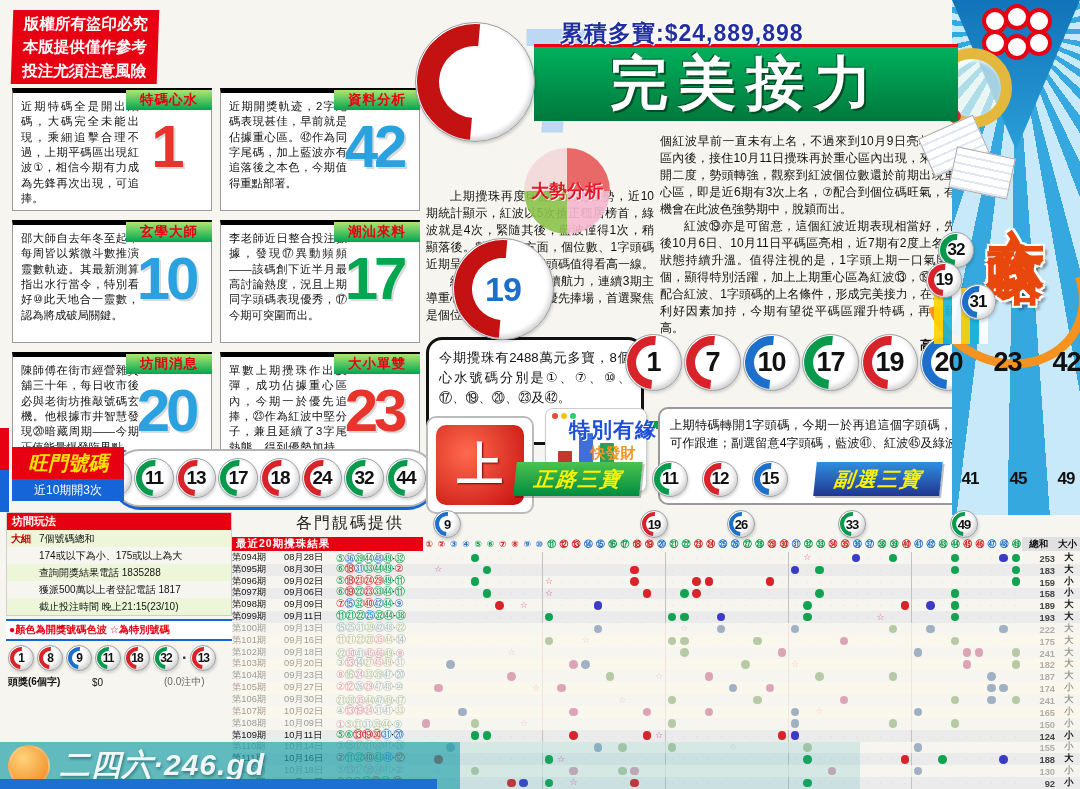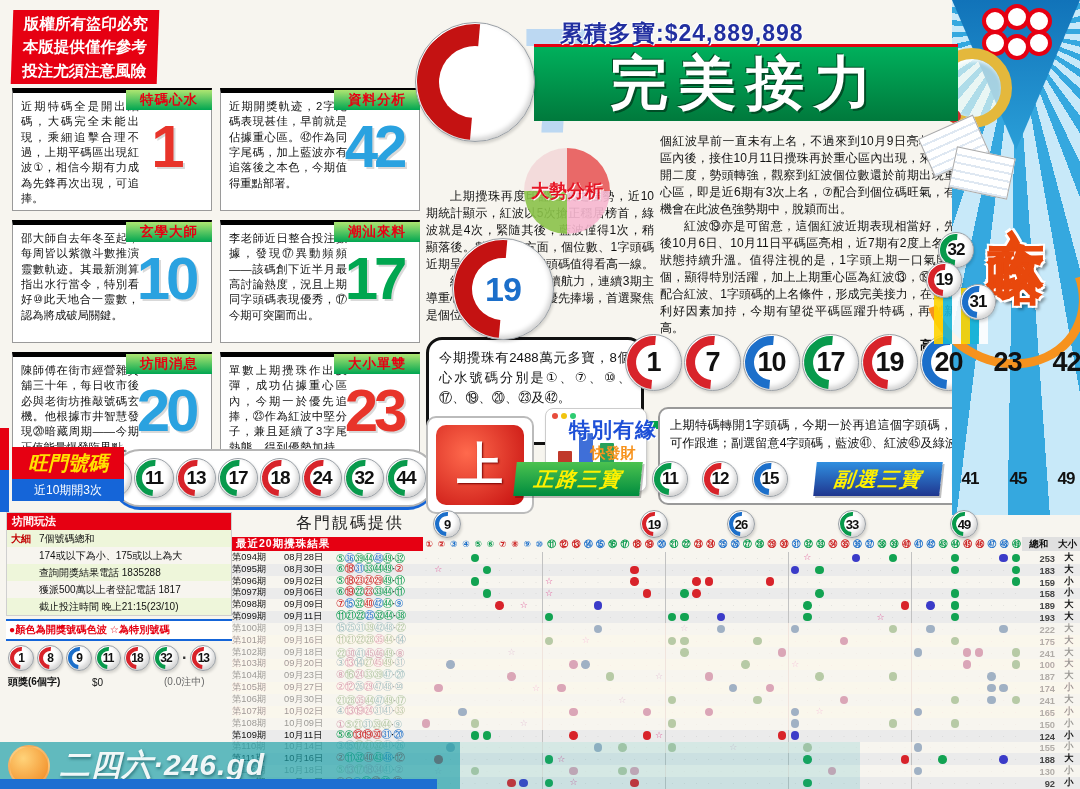--- a/index.html
+++ b/index.html
@@ -1243,21 +1243,21 @@
           <span class="cell">
             <span class="dot red"></span>
           </span>
           <span class="cell">·</span>
           <span class="cell">·</span>
           <span class="cell">·</span>
           <span class="cell">
             <span class="dot green"></span>
           </span>
         </span>
-        <span class="rt">100</span>
+        <span class="rt">182</span>
         <span class="rz">大</span>
       </div>
       <div class="r-row faded">
         <span class="rp">第104期</span>
         <span class="rd">09月23日</span>
         <span class="rn"><i class="cr" style="font-style: normal;">⑧</i><i class="cg" style="font-style: normal;">⑯</i><i class="cr" style="font-style: normal;">㉔</i><i class="cg" style="font-style: normal;">㉝</i><i class="cg" style="font-style: normal;">㊴</i><i class="cb" style="font-style: normal;">㊼</i><i style="font-style: normal;">·</i><i class="cb" style="font-style: normal;">⑳</i></span>
         <span class="rgrid">
           <span class="cell">·</span>
           <span class="cell">·</span>
           <span class="cell">·</span>

